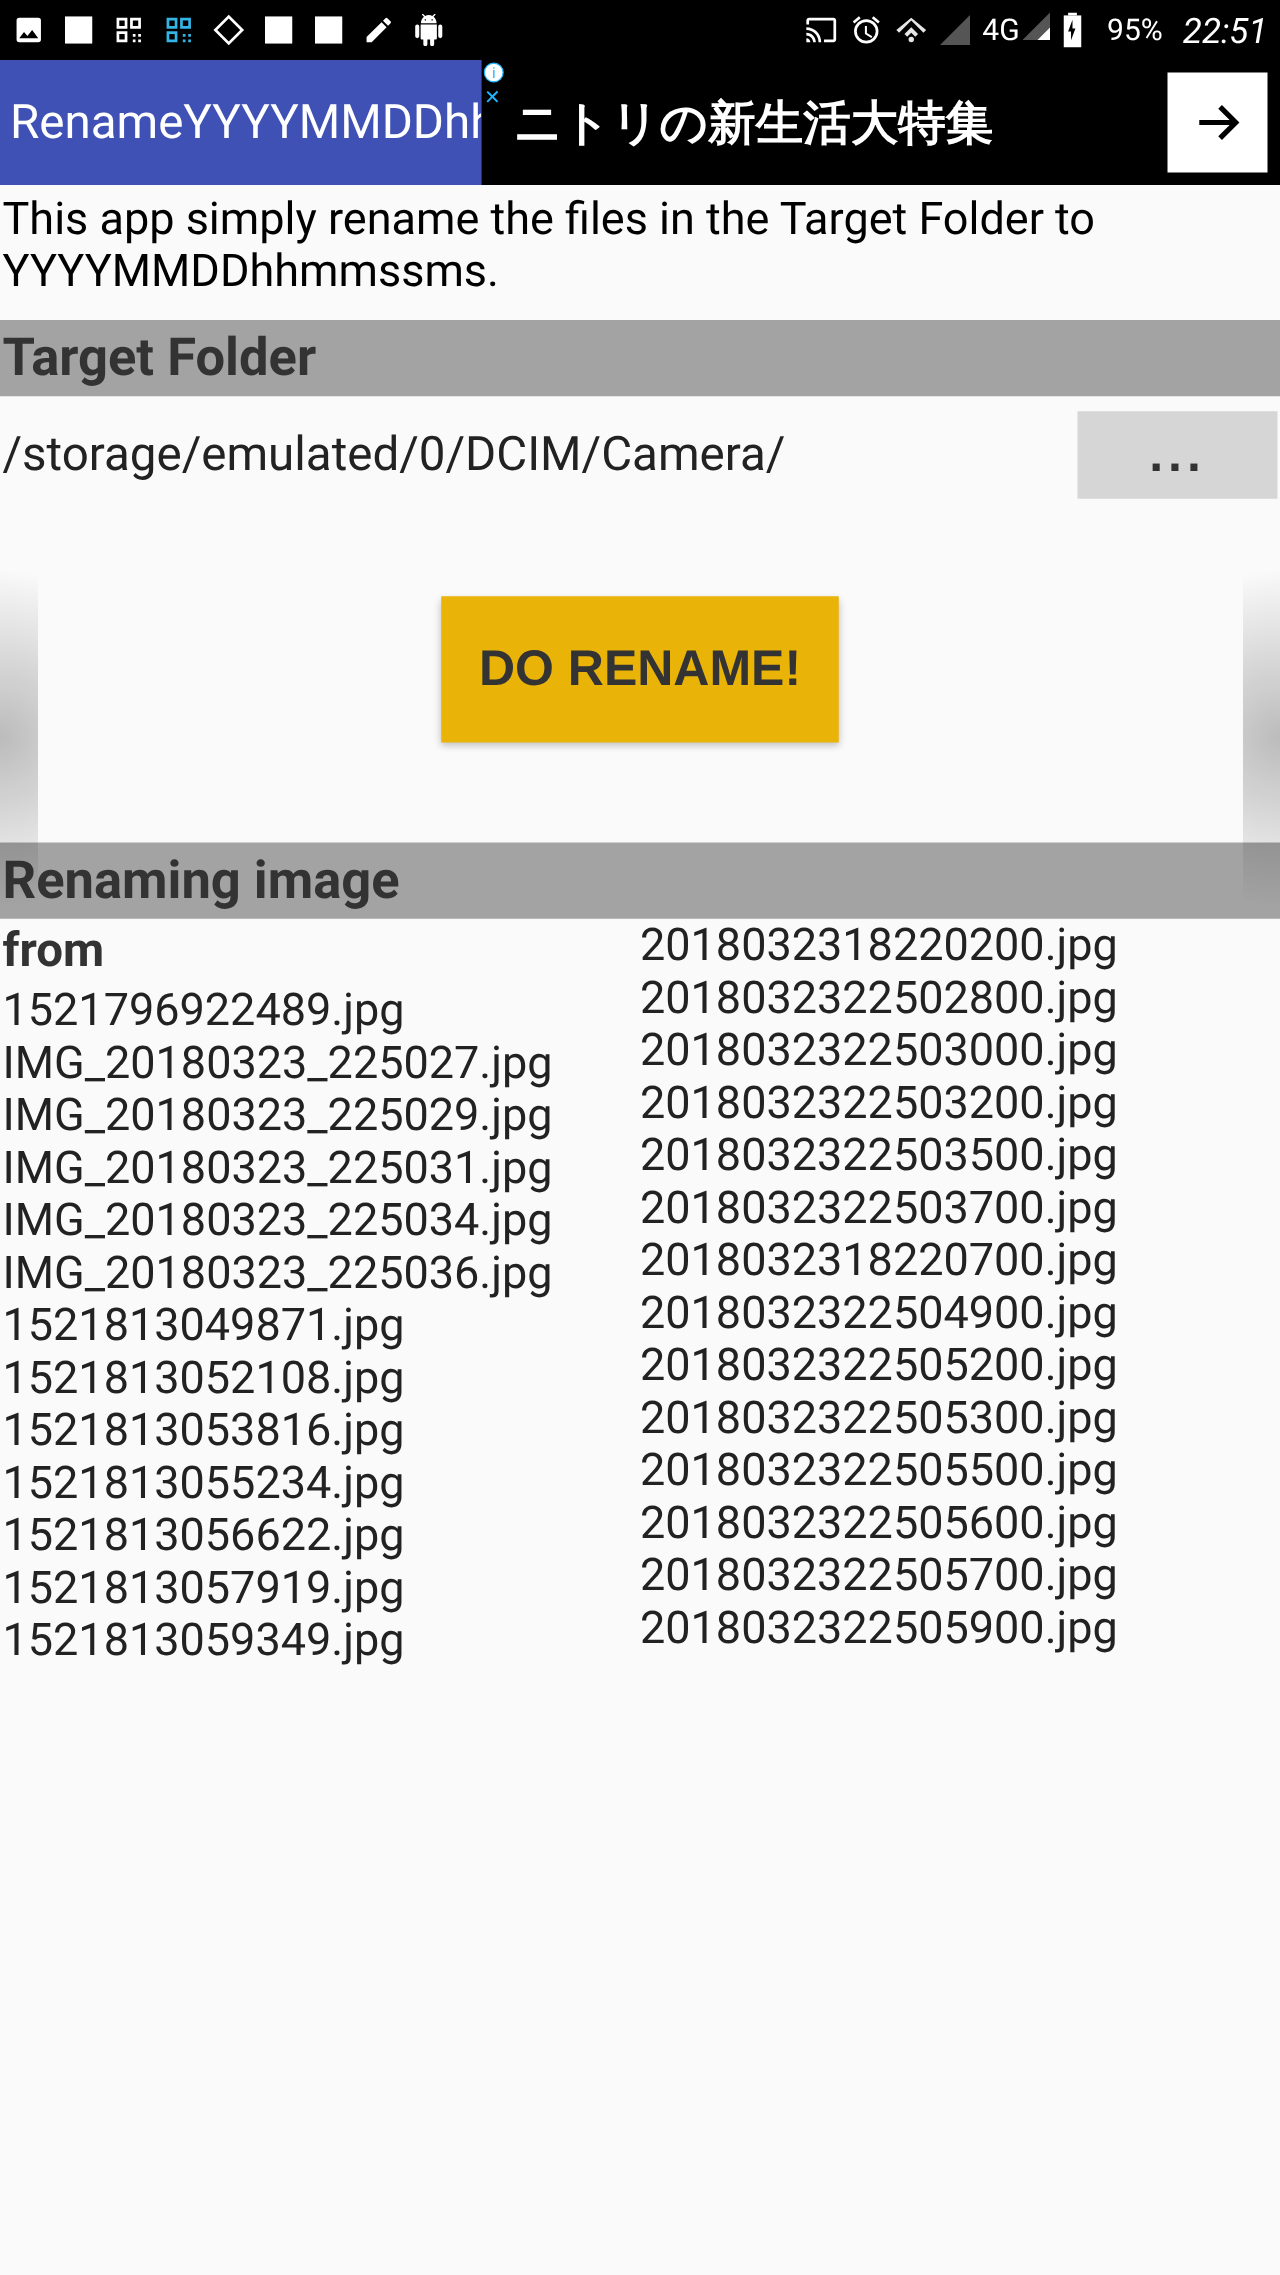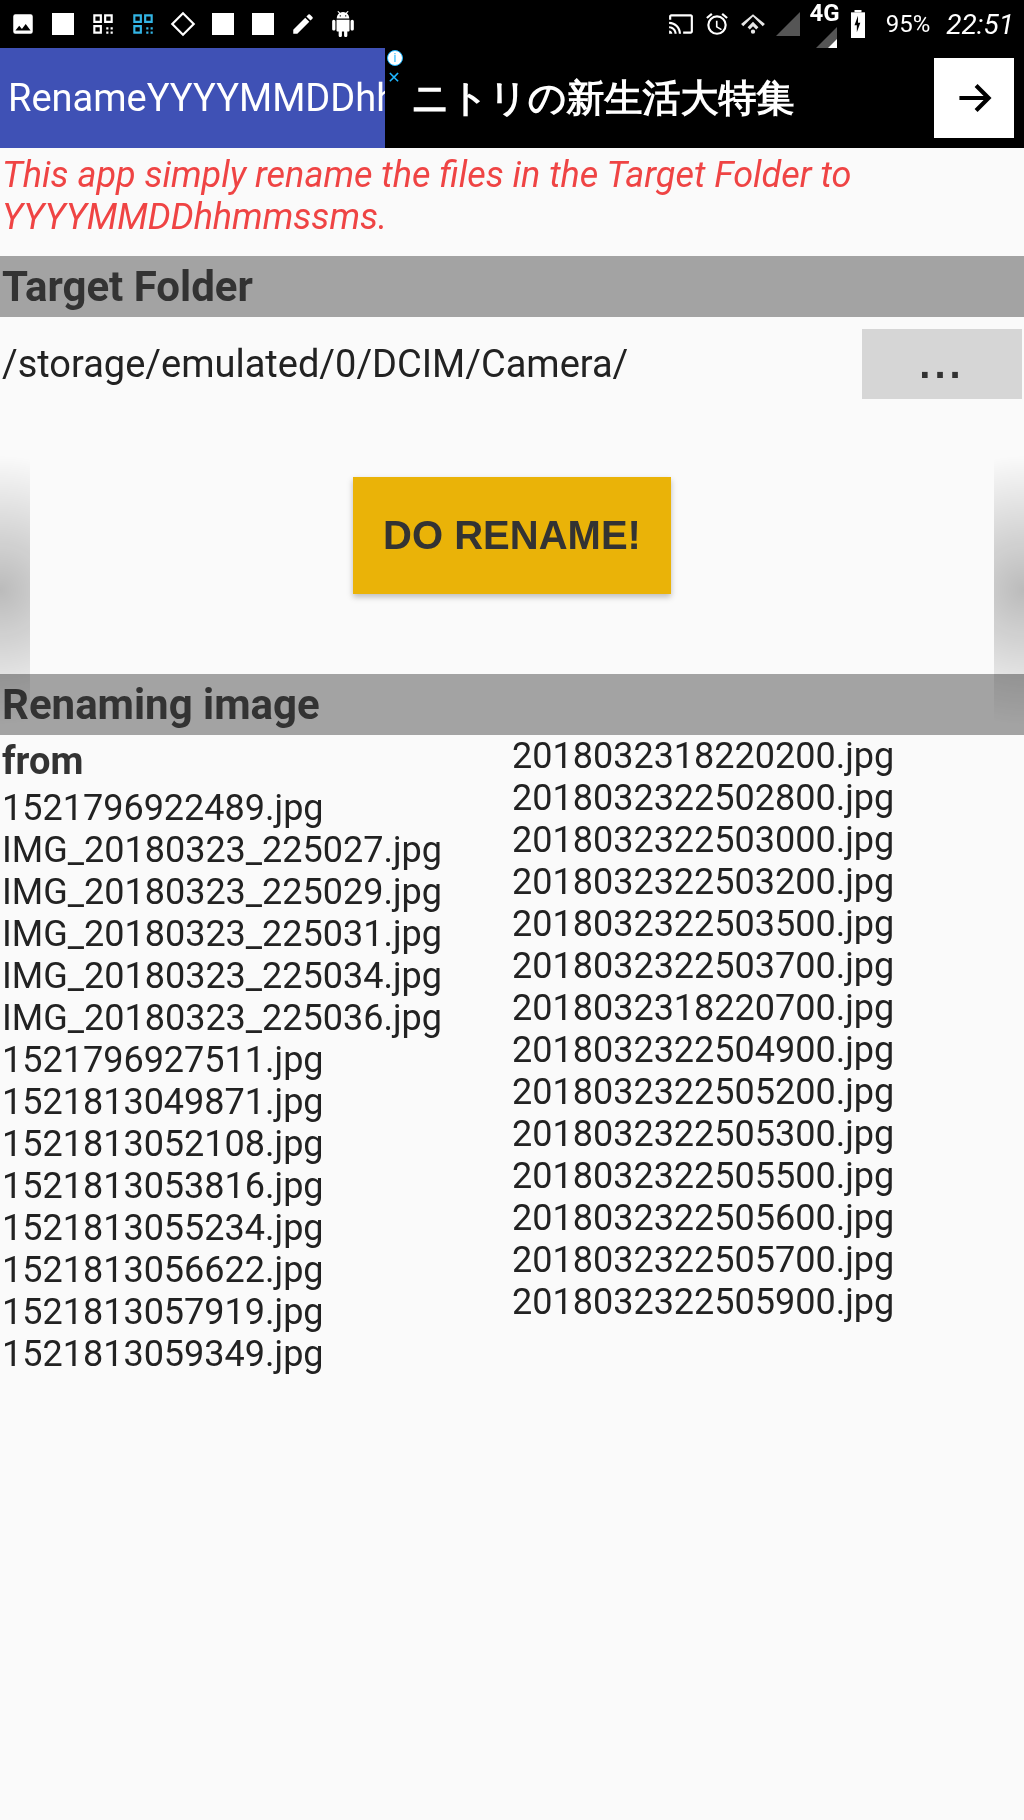--- a/index.html
+++ b/index.html
@@ -4,38 +4,38 @@
 <style>
   * { box-sizing: border-box; margin: 0; padding: 0; }
   html, body { width: 1024px; height: 1820px; overflow: hidden; font-family: Roboto, Arial, sans-serif; background: #fafafa; }
 
   
   .status-bar { height: 48px; background: #000; color: #fff; display: flex; align-items: center; padding: 0 10px; font-size: 24px; }
   .status-left { display: flex; gap: 14px; align-items: center; }
   .status-right { display: flex; gap: 10px; align-items: center; margin-left: auto; }
   .sb-icon { width: 26px; height: 26px; display: inline-flex; align-items: center; justify-content: center; }
   .sb-clock { font-size: 28px; margin-left: 6px; font-style: italic; }
-  .sb-4g { font-size: 24px; font-weight: 700; display: flex; align-items: center; flex-direction: column; }
+  .sb-4g { font-size: 24px; font-weight: 400; display: flex; align-items: flex-start; }
   .sb-4g .tri { width: 0; height: 0; border-style: solid; border-width: 0 0 22px 22px; border-color: transparent transparent #555 transparent; margin-left: 2px; position: relative; }
   .sb-4g .tri::after { content: ""; position: absolute; bottom: -22px; left: -10px; width: 0; height: 0; border-style: solid; border-width: 0 0 10px 10px; border-color: transparent transparent #fff transparent; }
   .sb-signal-empty { width: 0; height: 0; border-style: solid; border-width: 0 0 24px 24px; border-color: transparent transparent #555 transparent; }
   .sb-bat { display: flex; align-items: center; gap: 20px; }
 
   
   .header-row { display: flex; height: 100px; }
   .app-title { width: 385px; background: #3f51b5; color: #fff; font-size: 38px; line-height: 46px; padding: 4px 8px; display: flex; align-items: center; }
   .ad-banner { flex: 1; background: #000; color: #fff; display: flex; align-items: center; position: relative; }
   .ad-badge { position: absolute; top: 0; left: 0; width: 18px; display: flex; flex-direction: column; }
   .ad-i { background: #fff; color: #1fb6ff; border: 1px solid #1fb6ff; border-radius: 50%; width: 16px; height: 16px; font-size: 12px; display: flex; align-items: center; justify-content: center; margin: 2px; }
   .ad-x { color: #1fb6ff; font-size: 16px; text-align: center; margin-top: auto; }
   .ad-text { font-size: 38px; font-weight: 700; margin-left: 26px; }
   .ad-arrow { width: 80px; height: 80px; background: #fff; margin-left: auto; margin-right: 10px; display: flex; align-items: center; justify-content: center; }
 
   
-  .description { font-size: 36px; color: #ef4444; padding: 6px 2px 18px; line-height: 42px; font-style: italic; }
+  .description { font-size: 36px; color: #000000; padding: 6px 2px 18px; line-height: 42px; }
   .section-header { background: #a3a3a3; font-size: 42px; font-weight: 700; color: #333; padding: 6px 2px; }
   .folder-row { display: flex; align-items: center; padding: 12px 2px 8px; gap: 14px; }
   .folder-path { font-size: 38px; color: #222; flex: 1; }
   .browse-btn { width: 160px; height: 70px; background: #d6d6d6; display: flex; align-items: center; justify-content: center; font-size: 40px; font-weight: 900; letter-spacing: 4px; color: #333; border: none; }
 
   .action-row { display: flex; justify-content: center; padding: 70px 0 80px; }
   .do-rename-btn { background: #eab308; border: none; font-size: 40px; font-weight: 800; color: #333; padding: 36px 30px; box-shadow: 0 3px 6px rgba(0,0,0,0.25); }
 
   .columns { display: flex; }
   .col { flex: 1; }
@@ -164,21 +164,20 @@
 <div class="columns">
   <div class="col col-from">
     <div class="col-header">from</div>
     <div class="file-list" id="from-list">
         <div>1521796922489.jpg</div>
         <div>IMG_20180323_225027.jpg</div>
         <div>IMG_20180323_225029.jpg</div>
         <div>IMG_20180323_225031.jpg</div>
         <div>IMG_20180323_225034.jpg</div>
         <div>IMG_20180323_225036.jpg</div>
-        <div>1521796927511.jpg</div>
         <div>1521813049871.jpg</div>
         <div>1521813052108.jpg</div>
         <div>1521813053816.jpg</div>
         <div>1521813055234.jpg</div>
         <div>1521813056622.jpg</div>
         <div>1521813057919.jpg</div>
         <div>1521813059349.jpg</div>
       </div>
   </div>
   <div class="col col-to">

